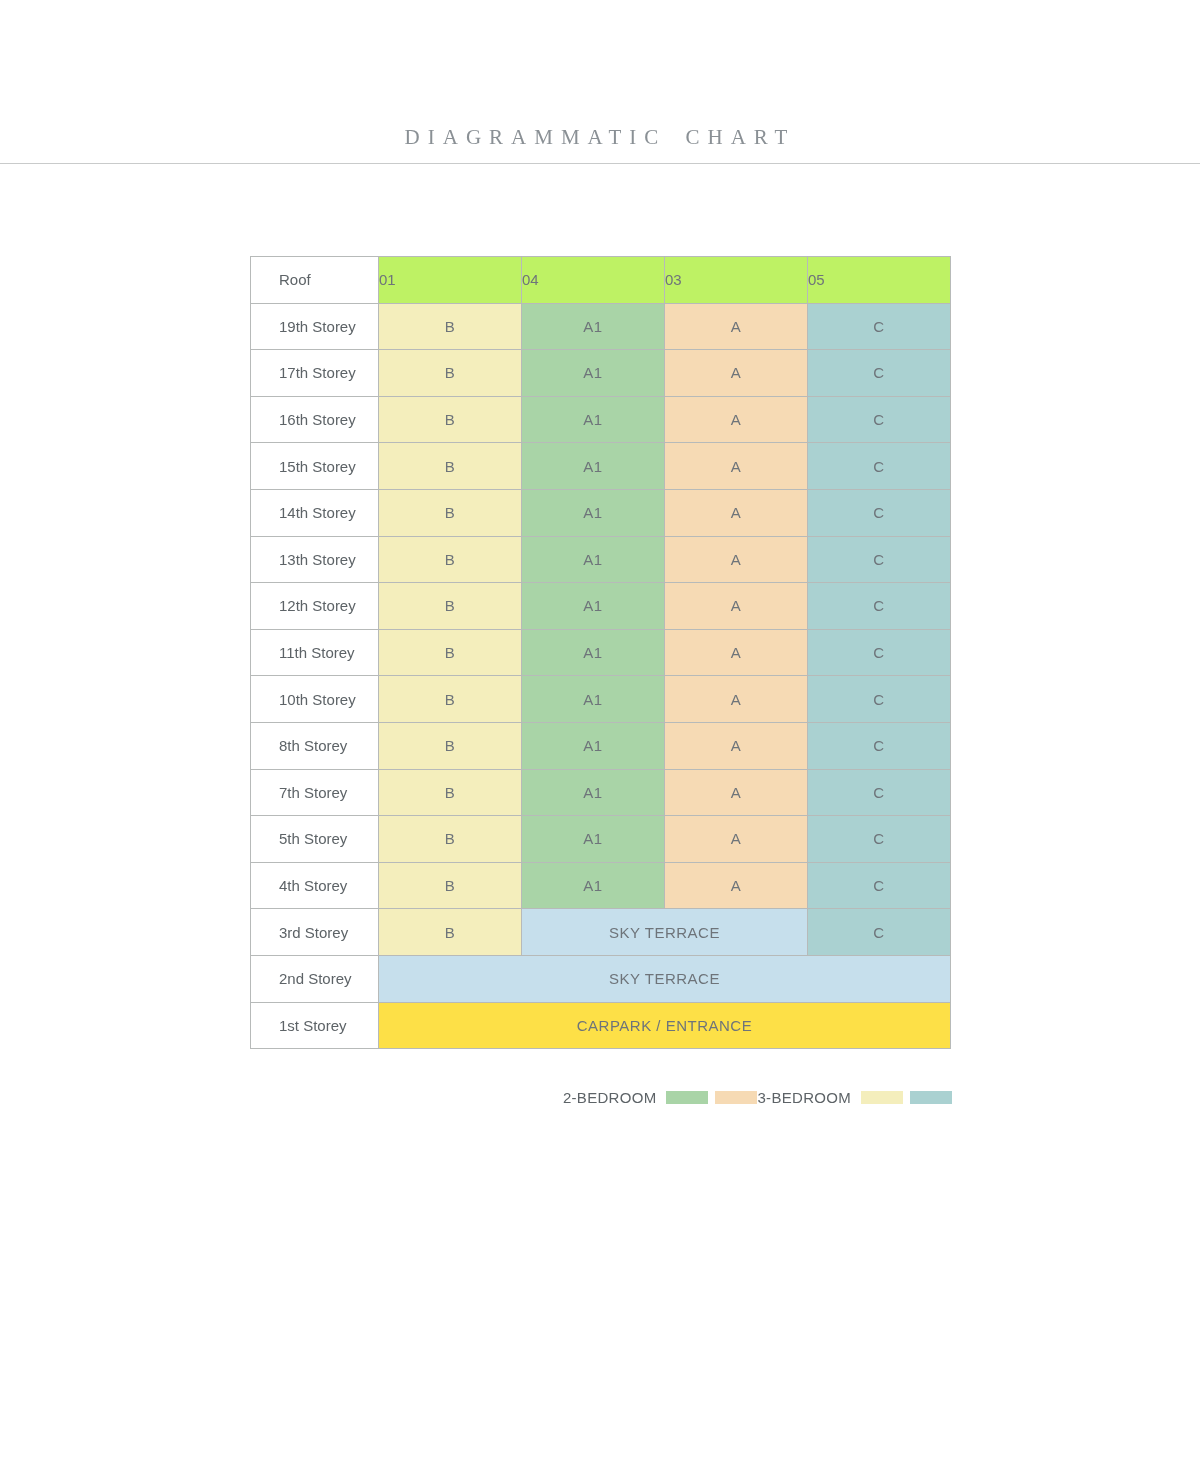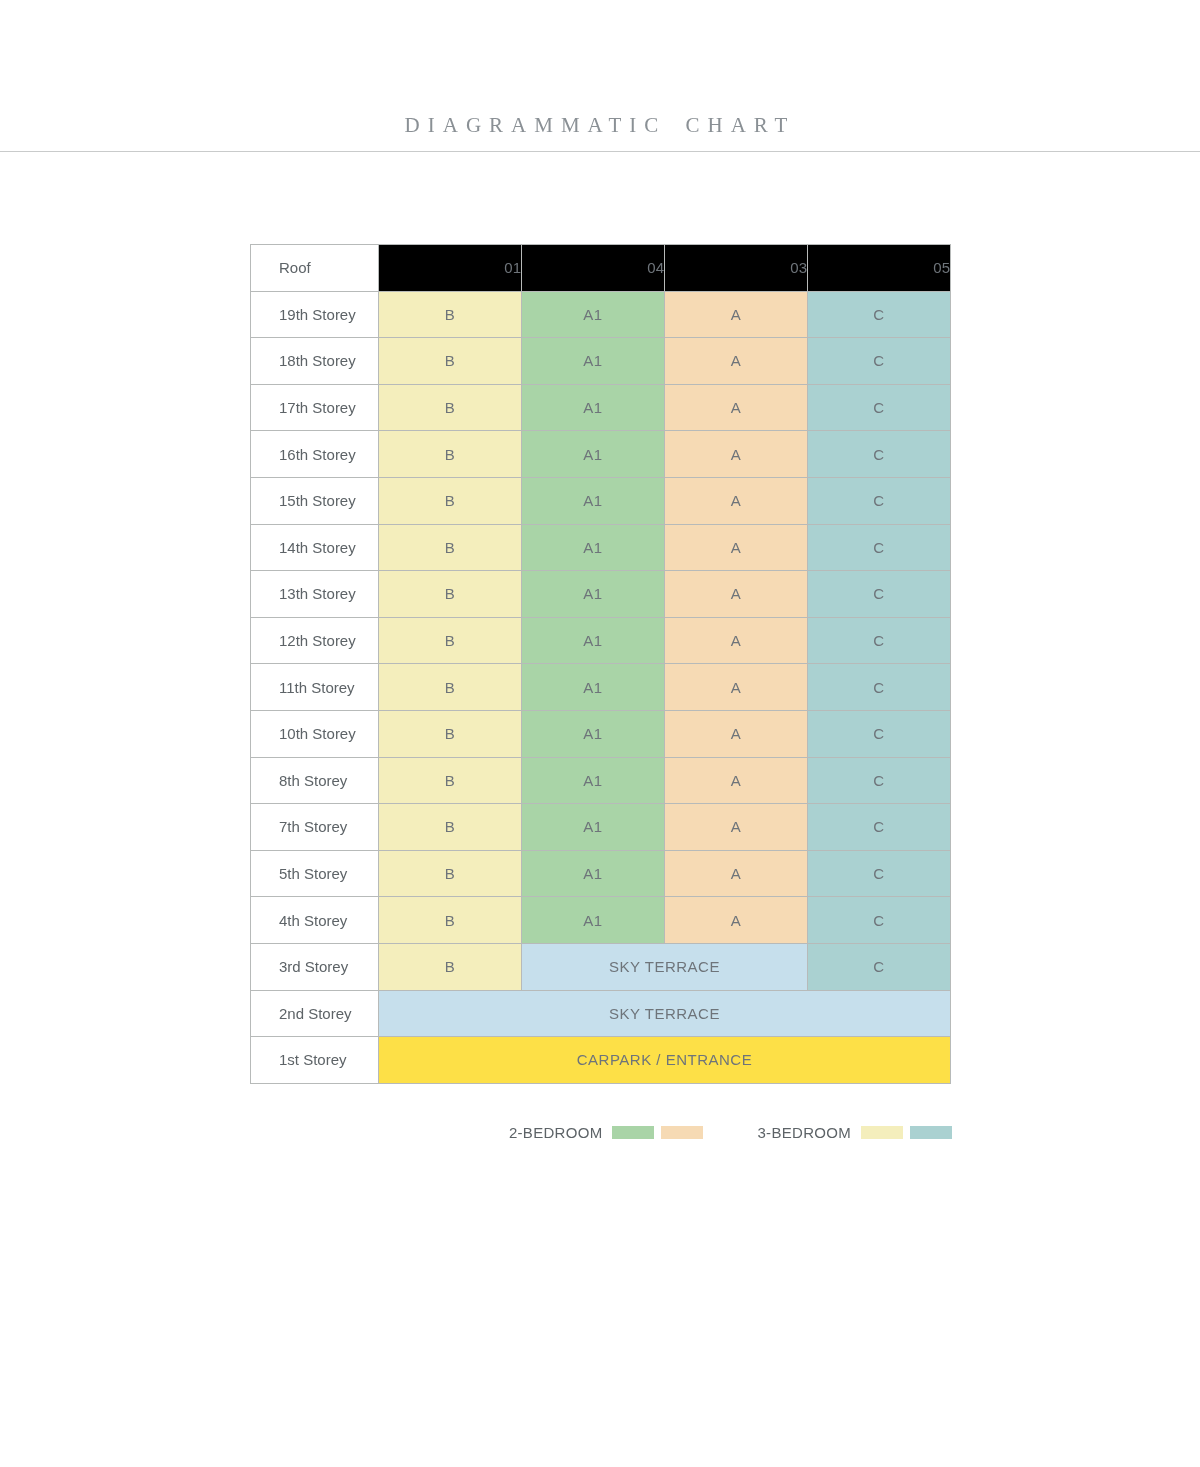--- a/index.html
+++ b/index.html
@@ -4,21 +4,21 @@
 <style>
   html, body { margin: 0; padding: 0; }
   body {
     width: 1200px;
     height: 1467px;
     background: #ffffff;
     font-family: "Liberation Sans", sans-serif;
     overflow: hidden;
   }
   .page-title {
-    margin: 0;
+    margin: 12px;
     padding-top: 112px;
     text-align: center;
     font-family: "Liberation Serif", serif;
     font-weight: 400;
     font-size: 21px;
     line-height: 26px;
     letter-spacing: 8px;
     word-spacing: 6px;
     color: #8a9095;
   }
@@ -41,36 +41,35 @@
     font-size: 15px;
     vertical-align: middle;
   }
   .chart-table th.storey-label {
     text-align: left;
     padding-left: 28px;
     color: #5d6367;
     background: #ffffff;
   }
   .chart-table th.col-head {
-    text-align: right;
+    text-align: left;
     color: #6e747a;
-    background: #000000;
+    background: #bef264;
   }
   .chart-table td.unit-cell {
     text-align: center;
     color: #6e747a;
     letter-spacing: 0.5px;
   }
   .legend {
     width: 702px;
     margin: 40px 0 0 250px;
     display: flex;
     justify-content: flex-end;
     align-items: flex-end;
-    gap: 54px;
   }
   .legend-group {
     display: flex;
     align-items: center;
     gap: 7px;
   }
   .legend-label {
     font-size: 15px;
     color: #5d6367;
     letter-spacing: 0.3px;
@@ -103,27 +102,20 @@
     <th class="col-head">01</th>
         <th class="col-head">04</th>
         <th class="col-head">03</th>
         <th class="col-head">05</th>
       </tr>
   </thead>
   <tbody>
 
   <tr>
         <th class="storey-label">19th Storey</th>
-        <td class="unit-cell" colspan="1" style="background: rgb(244, 238, 188);">B</td>
-        <td class="unit-cell" colspan="1" style="background: rgb(169, 212, 167);">A1</td>
-        <td class="unit-cell" colspan="1" style="background: rgb(246, 218, 180);">A</td>
-        <td class="unit-cell" colspan="1" style="background: rgb(170, 209, 209);">C</td>
-      </tr>
-      <tr>
-        <th class="storey-label">18th Storey</th>
         <td class="unit-cell" colspan="1" style="background: rgb(244, 238, 188);">B</td>
         <td class="unit-cell" colspan="1" style="background: rgb(169, 212, 167);">A1</td>
         <td class="unit-cell" colspan="1" style="background: rgb(246, 218, 180);">A</td>
         <td class="unit-cell" colspan="1" style="background: rgb(170, 209, 209);">C</td>
       </tr>
       <tr>
         <th class="storey-label">17th Storey</th>
         <td class="unit-cell" colspan="1" style="background: rgb(244, 238, 188);">B</td>
         <td class="unit-cell" colspan="1" style="background: rgb(169, 212, 167);">A1</td>
         <td class="unit-cell" colspan="1" style="background: rgb(246, 218, 180);">A</td>

